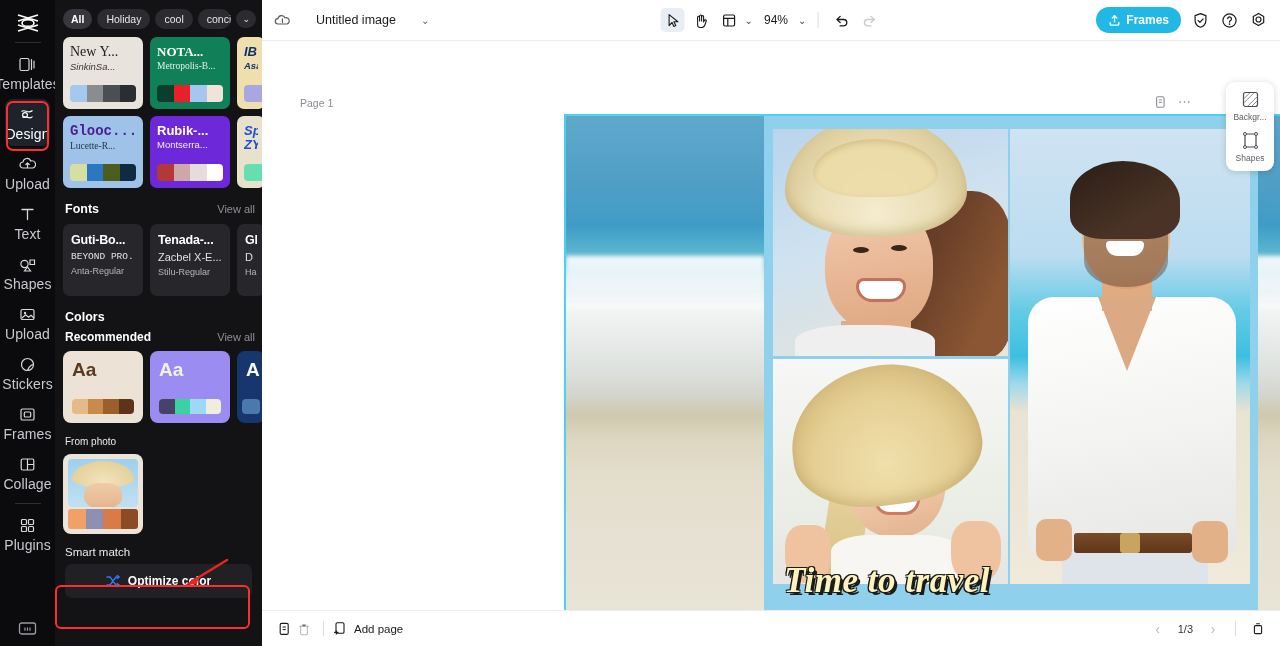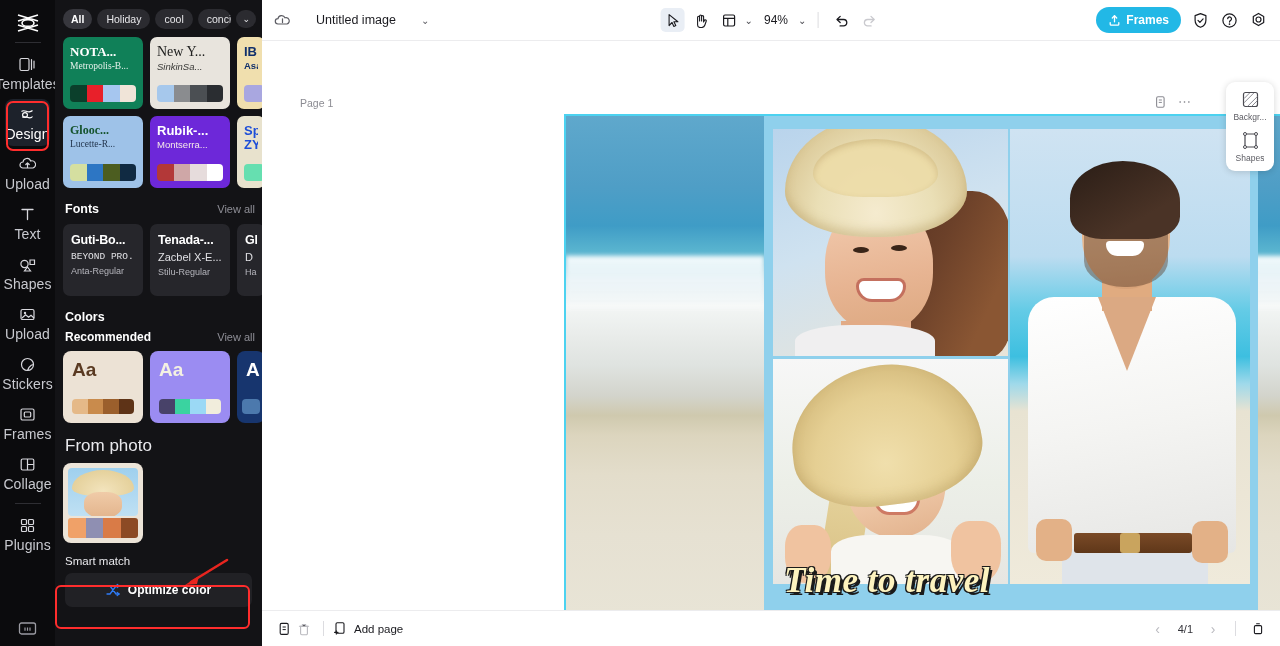--- a/index.html
+++ b/index.html
@@ -49,21 +49,21 @@
 
   .tpl-row { display: flex; gap: 7px; padding: 0 0 0 8px; }
   .tpl {
     width: 80px; height: 72px; border-radius: 7px; flex: 0 0 80px;
     padding: 8px 7px 7px; position: relative; overflow: hidden;
   }
   .tpl .t1 { font-size: 13px; font-weight: bold; line-height: 1.05; white-space: nowrap; overflow: hidden; }
   .tpl .t2 { font-size: 9.5px; line-height: 1.1; margin-top: 2px; white-space: nowrap; overflow: hidden; }
   .sw { position: absolute; left: 7px; bottom: 7px; display: flex; width: 66px; height: 17px; border-radius: 4px; overflow: hidden; }
   .sw i { flex: 1 1 0; display: block; }
-  .tpl.partial { flex: 0 0 28px; width: 28px; }
+  .tpl.partial { flex: 0 0 28px; width: 28px; font-style: italic; }
 
   .sec-head {
     display: flex; align-items: center; justify-content: space-between;
     padding: 14px 7px 8px 10px;
   }
   .sec-head .st { color: #fff; font-size: 12.5px; font-weight: bold; }
   .sec-head .sv { color: #8e8e96; font-size: 11px; cursor: pointer; }
 
   .font-row { display: flex; gap: 7px; padding-left: 8px; }
   .font-card {
@@ -403,52 +403,52 @@
 
     <div class="chips">
       <div class="chip sel">All</div>
       <div class="chip">Holiday</div>
       <div class="chip">cool</div>
       <div class="chip clip">concise</div>
       <div class="chip caret">⌄</div>
     </div>
 
     <div class="tpl-row" style="margin-bottom:7px;">
+      <div class="tpl" style="background:#e8e4dd">
+        <div class="t1" style="color:#20201f;font-weight:normal;font-family:'Liberation Serif',serif;font-size:14px">New Y...</div>
+        <div class="t2" style="color:#3a3a38;font-style:italic">SinkinSa...</div>
+        <div class="sw">
+          <i style="background:#a6c8ec"></i>
+            <i style="background:#8a8c8f"></i>
+            <i style="background:#4b4f53"></i>
+            <i style="background:#2a2d31"></i>
+        </div>
+      </div>
       <div class="tpl" style="background:#108058">
         <div class="t1" style="color:#fff;font-family:'Liberation Serif',serif">NOTA...</div>
         <div class="t2" style="color:#e4efe9;font-family:'Liberation Serif',serif">Metropolis-B...</div>
         <div class="sw">
           <i style="background:#0b3f2b"></i>
             <i style="background:#e8202a"></i>
             <i style="background:#a6c6ef"></i>
             <i style="background:#f0e4d8"></i>
         </div>
       </div>
-      <div class="tpl" style="background:#e8e4dd">
-        <div class="t1" style="color:#20201f;font-weight:normal;font-family:'Liberation Serif',serif;font-size:14px">New Y...</div>
-        <div class="t2" style="color:#3a3a38;font-style:italic">SinkinSa...</div>
-        <div class="sw">
-          <i style="background:#a6c8ec"></i>
-            <i style="background:#8a8c8f"></i>
-            <i style="background:#4b4f53"></i>
-            <i style="background:#2a2d31"></i>
-        </div>
-      </div>
       <div class="tpl partial" style="background:#f0dfae">
         <div class="t1" style="color:#11306b">IB</div>
         <div class="t2" style="color:#11306b;font-weight:bold">Asa</div>
         <div class="sw" style="width:20px">
             <i style="background:#a9a7e0"></i>
           </div>
       </div>
     </div>
 
     <div class="tpl-row">
       <div class="tpl" style="background:#9ec2e8">
-        <div class="t1" style="color:#14532d;font-family:Liberation Serif, serif;font-size:12px">Glooc...</div>
+        <div class="t1" style="color:#4c1d95;font-family:Liberation Mono, monospace;font-size:14px">Glooc...</div>
         <div class="t2" style="color:#24374f;font-family:'Liberation Serif',serif">Lucette-R...</div>
         <div class="sw">
           <i style="background:#d5dfa0"></i>
             <i style="background:#2d76c4"></i>
             <i style="background:#4c5d20"></i>
             <i style="background:#102a42"></i>
         </div>
       </div>
       <div class="tpl" style="background:#6d28d9">
         <div class="t1" style="color:#fff">Rubik-...</div>
@@ -522,21 +522,21 @@
       <div class="ccard partial" style="background:#17356e">
         <div class="aa" style="color:#ffffff">A</div>
         <div class="sw" style="left:5px;bottom:9px;width:18px;height:15px;">
             <i style="background:#4c79ad"></i>
           </div>
       </div>
 
     </div>
 
     <div class="sec-head" style="padding:13px 10px 7px 10px;">
-      <div class="st" style="font-weight:normal;font-size:17px;color:#e9e9ed">From photo</div>
+      <div class="st" style="font-weight:normal;font-size:10px;color:#e9e9ed">From photo</div>
     </div>
 
     <div class="fp-card">
       <div class="fp-img">
         <div style="position:absolute;left:4px;top:2px;width:62px;height:26px;background:radial-gradient(ellipse at 50% 80%,#f3e4bd,#dfc98e);border-radius:50% 50% 40% 40%/70% 70% 30% 30%;"></div>
         <div style="position:absolute;left:16px;top:24px;width:38px;height:26px;background:linear-gradient(#f0cba8,#e3b48c);border-radius:40% 40% 45% 45%;"></div>
       </div>
       <div class="fp-sw">
         <i style="background:#f0a168"></i>
           <i style="background:#8f8fb2"></i>
@@ -770,21 +770,21 @@
           <svg width="15" height="15" viewBox="0 0 15 15">
               <rect x="3" y="1.8" width="8" height="10.4" rx="1.3" stroke="#1a1a1f" fill="none" stroke-width="1.1"></rect>
               <path d="M1.6 11.4h3.4M3.3 9.7v3.4" stroke="#1a1a1f" stroke-width="1.1" stroke-linecap="round"></path>
             </svg>
         </span>
         <span>Add page</span>
       </div>
 
       <div class="bb-right">
         <span class="ic-btn" style="color:#b9b9bf;font-size:14px;">‹</span>
-        <span class="pgnum">4/1</span>
+        <span class="pgnum">1/3</span>
         <span class="ic-btn" style="color:#b9b9bf;font-size:14px;">›</span>
         <div class="bb-sep" style="margin:0 2px;"></div>
         <span class="ic-btn">
           <svg width="16" height="16" viewBox="0 0 16 16">
               <rect x="4.4" y="4.6" width="7.2" height="8" rx="1.2" stroke="#1a1a1f" fill="none" stroke-width="1.1"></rect>
               <path d="M6.6 2.8h2.8" stroke="#1a1a1f" stroke-width="1.1" stroke-linecap="round"></path>
             </svg>
         </span>
       </div>
     </div>

